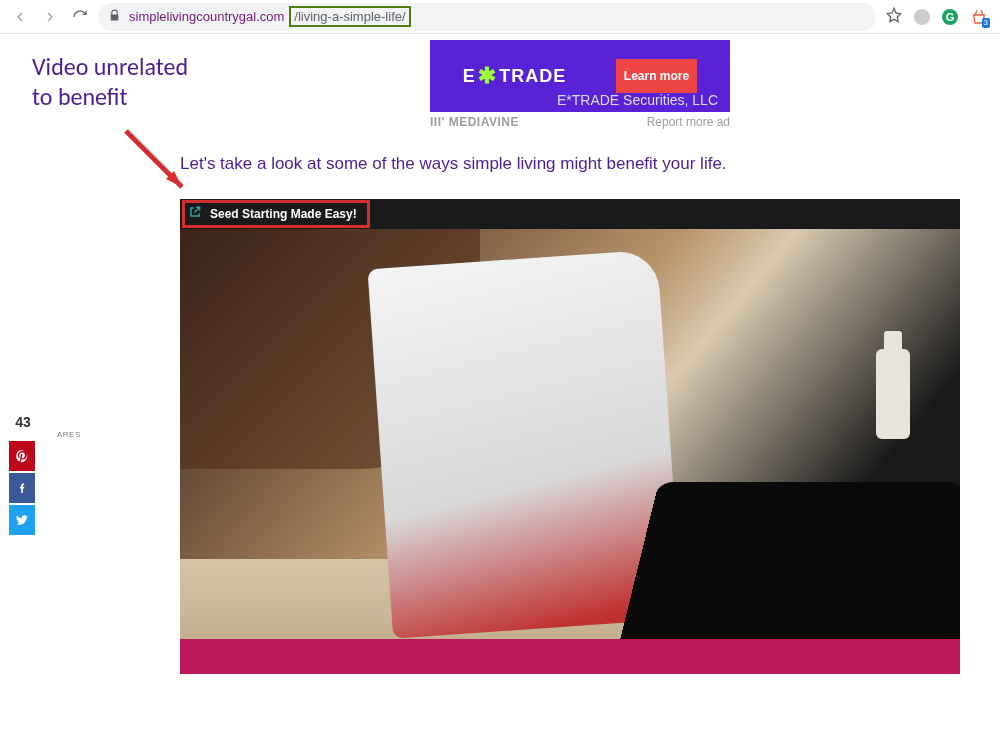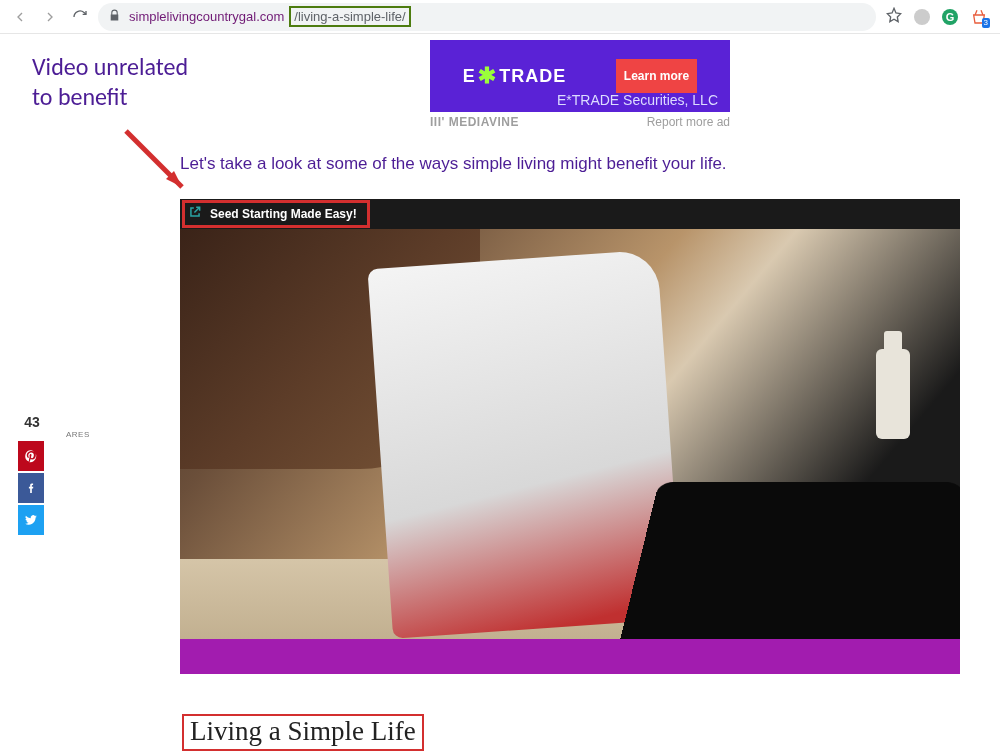--- a/index.html
+++ b/index.html
@@ -35,21 +35,21 @@
   .ad-logo .star-g { color: #9bff3a; font-size: 22px; }
   .learn { background: #ef4444; color: #fff; font-size: 12px; font-weight: bold; padding: 10px 8px; border: none; cursor: pointer; }
   .ad-sub { position: absolute; right: 12px; bottom: 4px; color: #dcdcff; font-size: 14px; }
   .mv-row { display: flex; justify-content: space-between; font-size: 12px; color: #9e9e9e; margin-top: 3px; }
   .mv-logo { font-weight: bold; letter-spacing: .5px; }
   .report { text-decoration: none; color: #9e9e9e; }
 
   .para { position: absolute; left: 180px; top: 120px; font-size: 17px; color: #4c1d95; font-family: Arial, sans-serif; }
 
   
-  .video { position: absolute; left: 180px; top: 165px; width: 780px; height: 475px; background: #a21caf; }
+  .video { position: absolute; left: 180px; top: 165px; width: 780px; height: 475px; background: #be185d; }
   .video-title-bar { height: 30px; background: #1a1a1a; display: flex; align-items: center; padding: 0 8px; gap: 8px; position: relative; }
   .vtb-highlight { position: absolute; left: 2px; top: 1px; width: 188px; height: 28px; border: 3px solid #d32f2f; pointer-events: none; }
   .ext-link { color: #2aa5a5; }
   .video-title { color: #fff; font-size: 12px; font-weight: bold; }
   .video-frame { width: 100%; height: 410px; background: linear-gradient(130deg, #3d2c22 0%, #6b4f3a 20%, #b8946a 45%, #d9c9b0 55%, #1a1a1a 80%); position: relative; overflow: hidden; }
   
   .vf-arm { position:absolute; left:0; top:0; width:300px; height:240px; background:linear-gradient(135deg,#3a2318 0%, #5c3c28 50%, #7a5638 100%); border-bottom-right-radius:120px; }
   .vf-bag { position:absolute; left:200px; top:30px; width:290px; height:370px; background:linear-gradient(170deg,#f4f4f4 0%, #d8d8d8 60%, #c03030 95%); border-radius:10px 40px 10px 10px; transform:rotate(-4deg); }
   .vf-tray { position:absolute; right:-20px; bottom:-20px; width:340px; height:200px; background:#0a0a0a; border-radius:16px; transform:perspective(400px) rotateX(30deg); }
   .vf-soap { position:absolute; right:50px; top:120px; width:34px; height:90px; background:#e8e4da; border-radius:6px; }
@@ -59,21 +59,21 @@
   .video-controls { position: absolute; left: 0; right: 0; bottom: 0; height: 35px; background: rgba(0,0,0,.85); display: flex; align-items: center; padding: 0 12px; gap: 14px; color: #fff; }
   .progress { flex: 1; height: 4px; background: rgba(255,255,255,.3); position: relative; border-radius: 2px; }
   .progress-fill { position: absolute; left: 0; top: 0; height: 100%; width: 12%; background: #fff; border-radius: 2px; }
   .progress-knob { position: absolute; left: 12%; top: 50%; width: 12px; height: 12px; background: #fff; border-radius: 50%; transform: translate(-50%,-50%); }
   .vc-icon { cursor: pointer; display: inline-flex; }
   .time { font-size: 12px; }
 
   .heading { position: absolute; left: 182px; top: 680px; font-family: Georgia, 'Times New Roman', serif; font-size: 27px; color: #222; font-weight: normal; border: 2px solid #d32f2f; padding: 0 6px 2px; }
 
   
-  .share-rail { position: absolute; left: 18px; top: 380px; width: 28px; text-align: center; }
+  .share-rail { position: absolute; left: 9px; top: 380px; width: 28px; text-align: center; }
   .share-count { font-size: 14px; font-weight: bold; color: #333; }
   .share-label { font-size: 8px; color: #777; letter-spacing: .5px; margin-left: 48px; }
   .share-btn { width: 26px; height: 30px; display: flex; align-items: center; justify-content: center; color: #fff; margin-top: 2px; cursor: pointer; }
   .pin { background: #bd081c; }
   .fb { background: #3b5998; }
   .tw { background: #1da1f2; }
 </style>
 </head>
 <body>
 
@@ -151,21 +151,20 @@
     </div>
     <div class="video-frame">
       <div class="vf-counter"></div>
       <div class="vf-arm"></div>
       <div class="vf-bag"></div>
       <div class="vf-tray"></div>
       <div class="vf-soap"></div>
     </div>
   </div>
 
-  <h2 class="heading">Living a Simple Life</h2>
 
   <div class="share-rail">
     <div class="share-count">43</div>
     <div class="share-label">ARES</div>
     <div class="share-btn pin">
         <svg width="14" height="14" viewBox="0 0 24 24" fill="#fff">
           <path d="M12 2a10 10 0 0 0-3.6 19.3c0-.8-.1-2 .1-2.9l1.3-5.5s-.3-.7-.3-1.6c0-1.5.9-2.7 2-2.7.9 0 1.4.7 1.4 1.5 0 .9-.6 2.3-.9 3.6-.3 1.1.5 2 1.6 2 2 0 3.3-2.5 3.3-5.5 0-2.3-1.6-4-4.4-4-3.2 0-5.2 2.4-5.2 5.1 0 .9.3 1.6.7 2.1.2.2.2.3.1.6l-.3 1c0 .3-.3.4-.6.3-1.6-.7-2.4-2.5-2.4-4.5 0-3.3 2.8-7.3 8.3-7.3 4.4 0 7.3 3.2 7.3 6.6 0 4.5-2.5 7.9-6.2 7.9-1.2 0-2.4-.7-2.8-1.4l-.8 3c-.3 1-.9 2.1-1.4 2.9A10 10 0 1 0 12 2z"></path>
         </svg>
       </div>
     <div class="share-btn fb">

